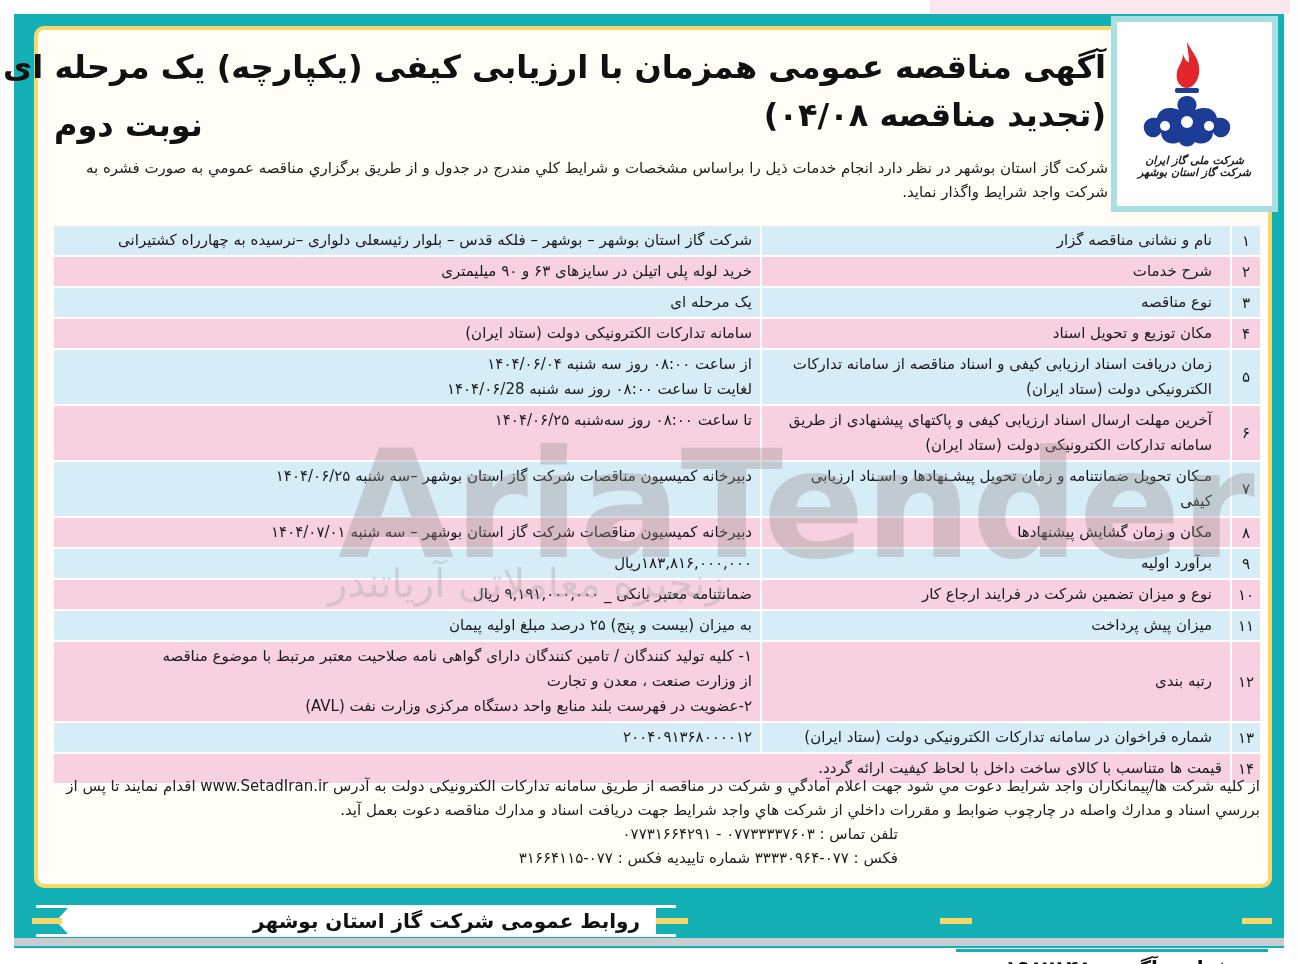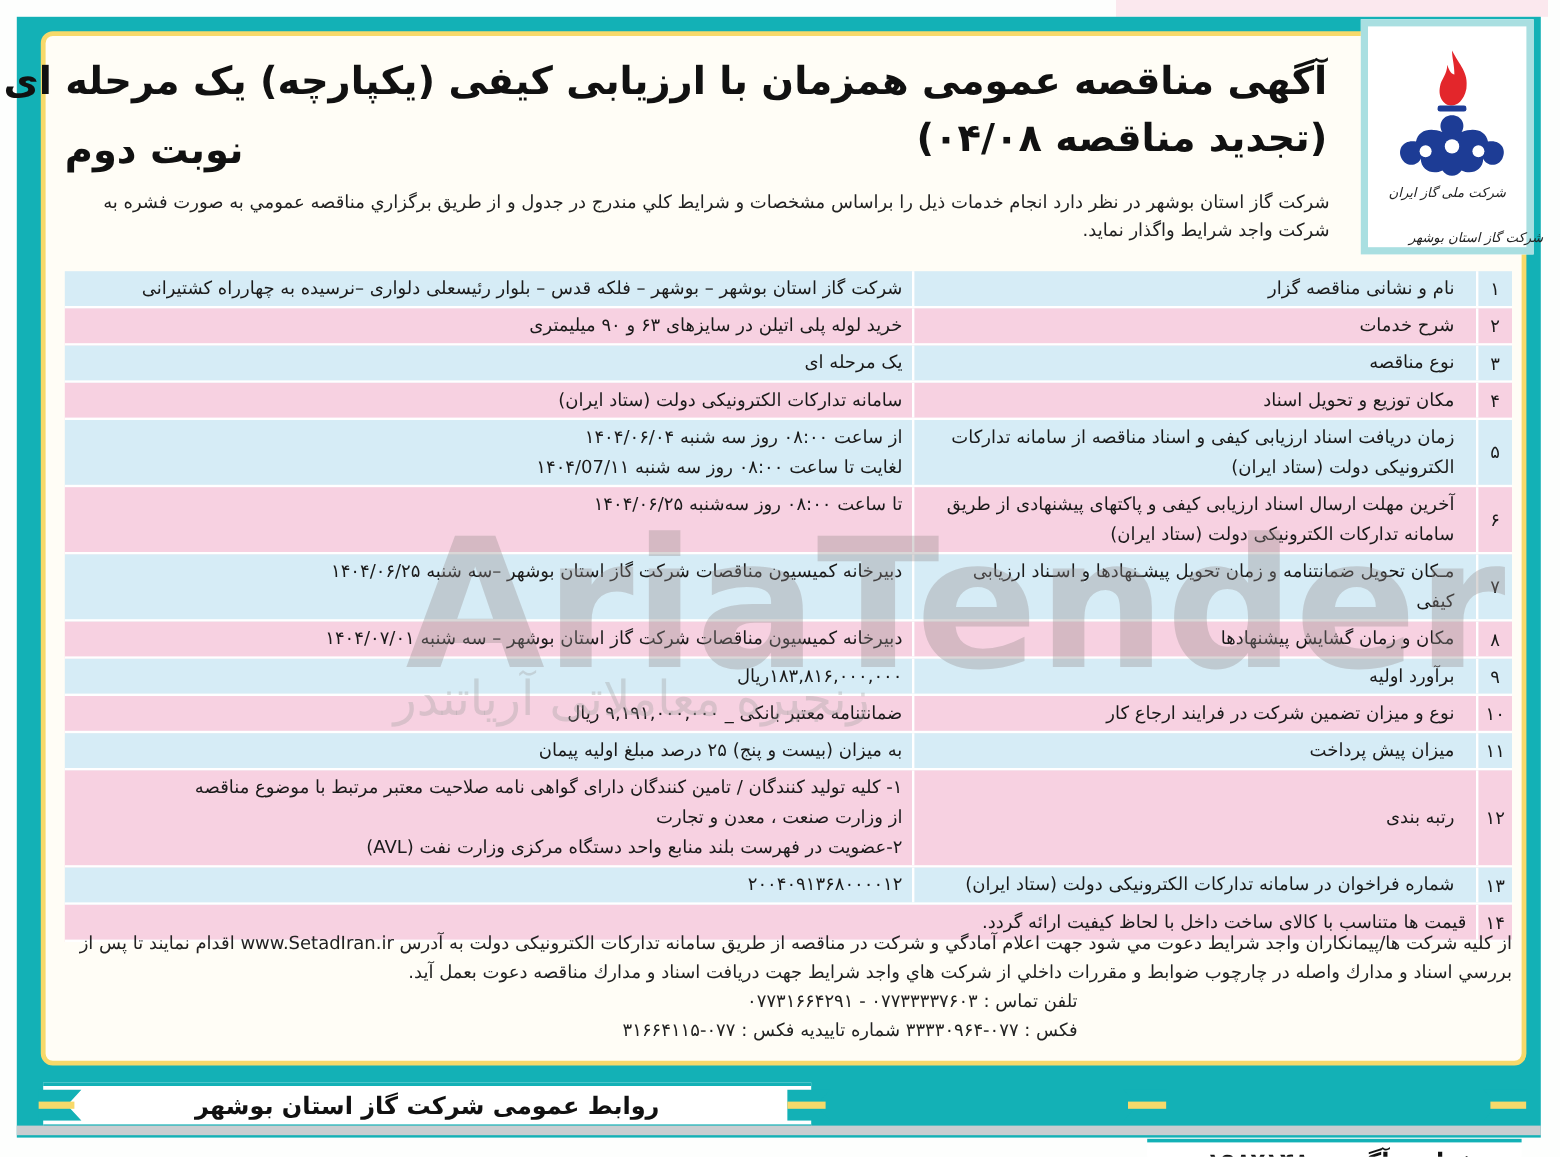--- a/index.html
+++ b/index.html
@@ -11,31 +11,31 @@
     background: #13b1b6;
   }
   .frame-bottom-shadow {
     position: absolute; left: 14px; top: 938px; width: 1270px; height: 8px; background: #c9cdd0;
   }
   .inner {
     position: absolute; left: 20px; top: 12px; width: 1238px; height: 862px;
     background: #fffdf6; border: 4px solid #f7d96a; border-radius: 10px;
   }
   .logo-box {
-    position: absolute; right: -10px; top: -14px; width: 144px; height: 196px;
-    background: #ffffff; border: 6px solid #a9dfe1;
+    position: absolute; right: -10px; top: -14px; width: 167px; height: 196px;
+    background: #ffffff; border: 6px solid #a9dfe1; font-weight: bold;
   }
   .logo-flame { position: absolute; left: 50px; top: 18px; width: 40px; height: 56px; }
   .logo-emblem { position: absolute; left: 22px; top: 70px; width: 96px; height: 60px; }
   .logo-text1, .logo-text2 {
     position: absolute; left: 0; width: 100%; text-align: center;
     font-family: "DejaVu Serif", serif; font-style: italic; font-size: 11px; color: #222;
   }
   .logo-text1 { top: 132px; }
-  .logo-text2 { top: 170px; margin-left: 24px; }
+  .logo-text2 { top: 144px; }
 
   .title-1 {
     position: absolute; right: 162px; top: 18px; direction: rtl;
     font-size: 32px; font-weight: bold; color: #111; white-space: nowrap; letter-spacing: -0.5px;
   }
   .title-2 {
     position: absolute; right: 162px; top: 66px; direction: rtl;
     font-size: 32px; font-weight: bold; color: #111; white-space: nowrap;
   }
   .title-3 {
@@ -78,21 +78,21 @@
 
   .bottom-bar {
     position: absolute; left: 22px; top: 888px; width: 1232px; height: 40px;
   }
   .badge {
     position: absolute; top: 0; height: 38px; background: #ffffff;
     border-top: 3px solid #13b1b6; border-bottom: 3px solid #13b1b6;
     direction: rtl; font-weight: bold; font-size: 20px; color: #111;
     display: flex; align-items: center; padding: 0 36px;
   }
-  .badge-left { left: 0; width: 640px; justify-content: center; }
+  .badge-left { left: 0; width: 640px; justify-content: flex-start; }
   .badge-right { right: 0; width: 312px; justify-content: flex-start; margin-top: 47px; }
   .chev { position: absolute; top: 6px; width: 36px; height: 26px; }
 
   .watermark {
     position: absolute; left: 300px; top: 400px; width: 700px; height: 200px;
     pointer-events: none; color: rgba(150,140,140,0.35);
     font-size: 150px; font-weight: bold; line-height: 150px; white-space: nowrap;
   }
   .watermark-sub {
     position: absolute; left: 290px; top: 530px; font-size: 40px; letter-spacing: 24px;
@@ -155,21 +155,21 @@
           <div class="cell-label">مکان توزیع و تحویل اسناد</div>
           <div class="cell-value">
             <div>سامانه تدارکات الکترونیکی دولت (ستاد ایران)</div>
           </div>
         </div>
         <div class="row blue">
           <div class="cell-num">۵</div>
           <div class="cell-label">زمان دریافت اسناد ارزیابی کیفی و اسناد مناقصه از سامانه تدارکات الکترونیکی دولت  (ستاد ایران)</div>
           <div class="cell-value">
             <div>از ساعت ۰۸:۰۰ روز سه شنبه ۱۴۰۴/۰۶/۰۴</div>
-            <div>لغایت  تا ساعت ۰۸:۰۰ روز سه شنبه ۱۴۰۴/07/۱۱</div>
+            <div>لغایت  تا ساعت ۰۸:۰۰ روز سه شنبه ۱۴۰۴/۰۶/28</div>
           </div>
         </div>
         <div class="row pink">
           <div class="cell-num">۶</div>
           <div class="cell-label">آخرین مهلت ارسال اسناد ارزیابی کیفی و پاکتهای پیشنهادی از طریق سامانه تدارکات الکترونیکی دولت (ستاد ایران)</div>
           <div class="cell-value">
             <div>تا ساعت ۰۸:۰۰ روز سه‌شنبه ۱۴۰۴/۰۶/۲۵</div>
           </div>
         </div>
         <div class="row blue">

